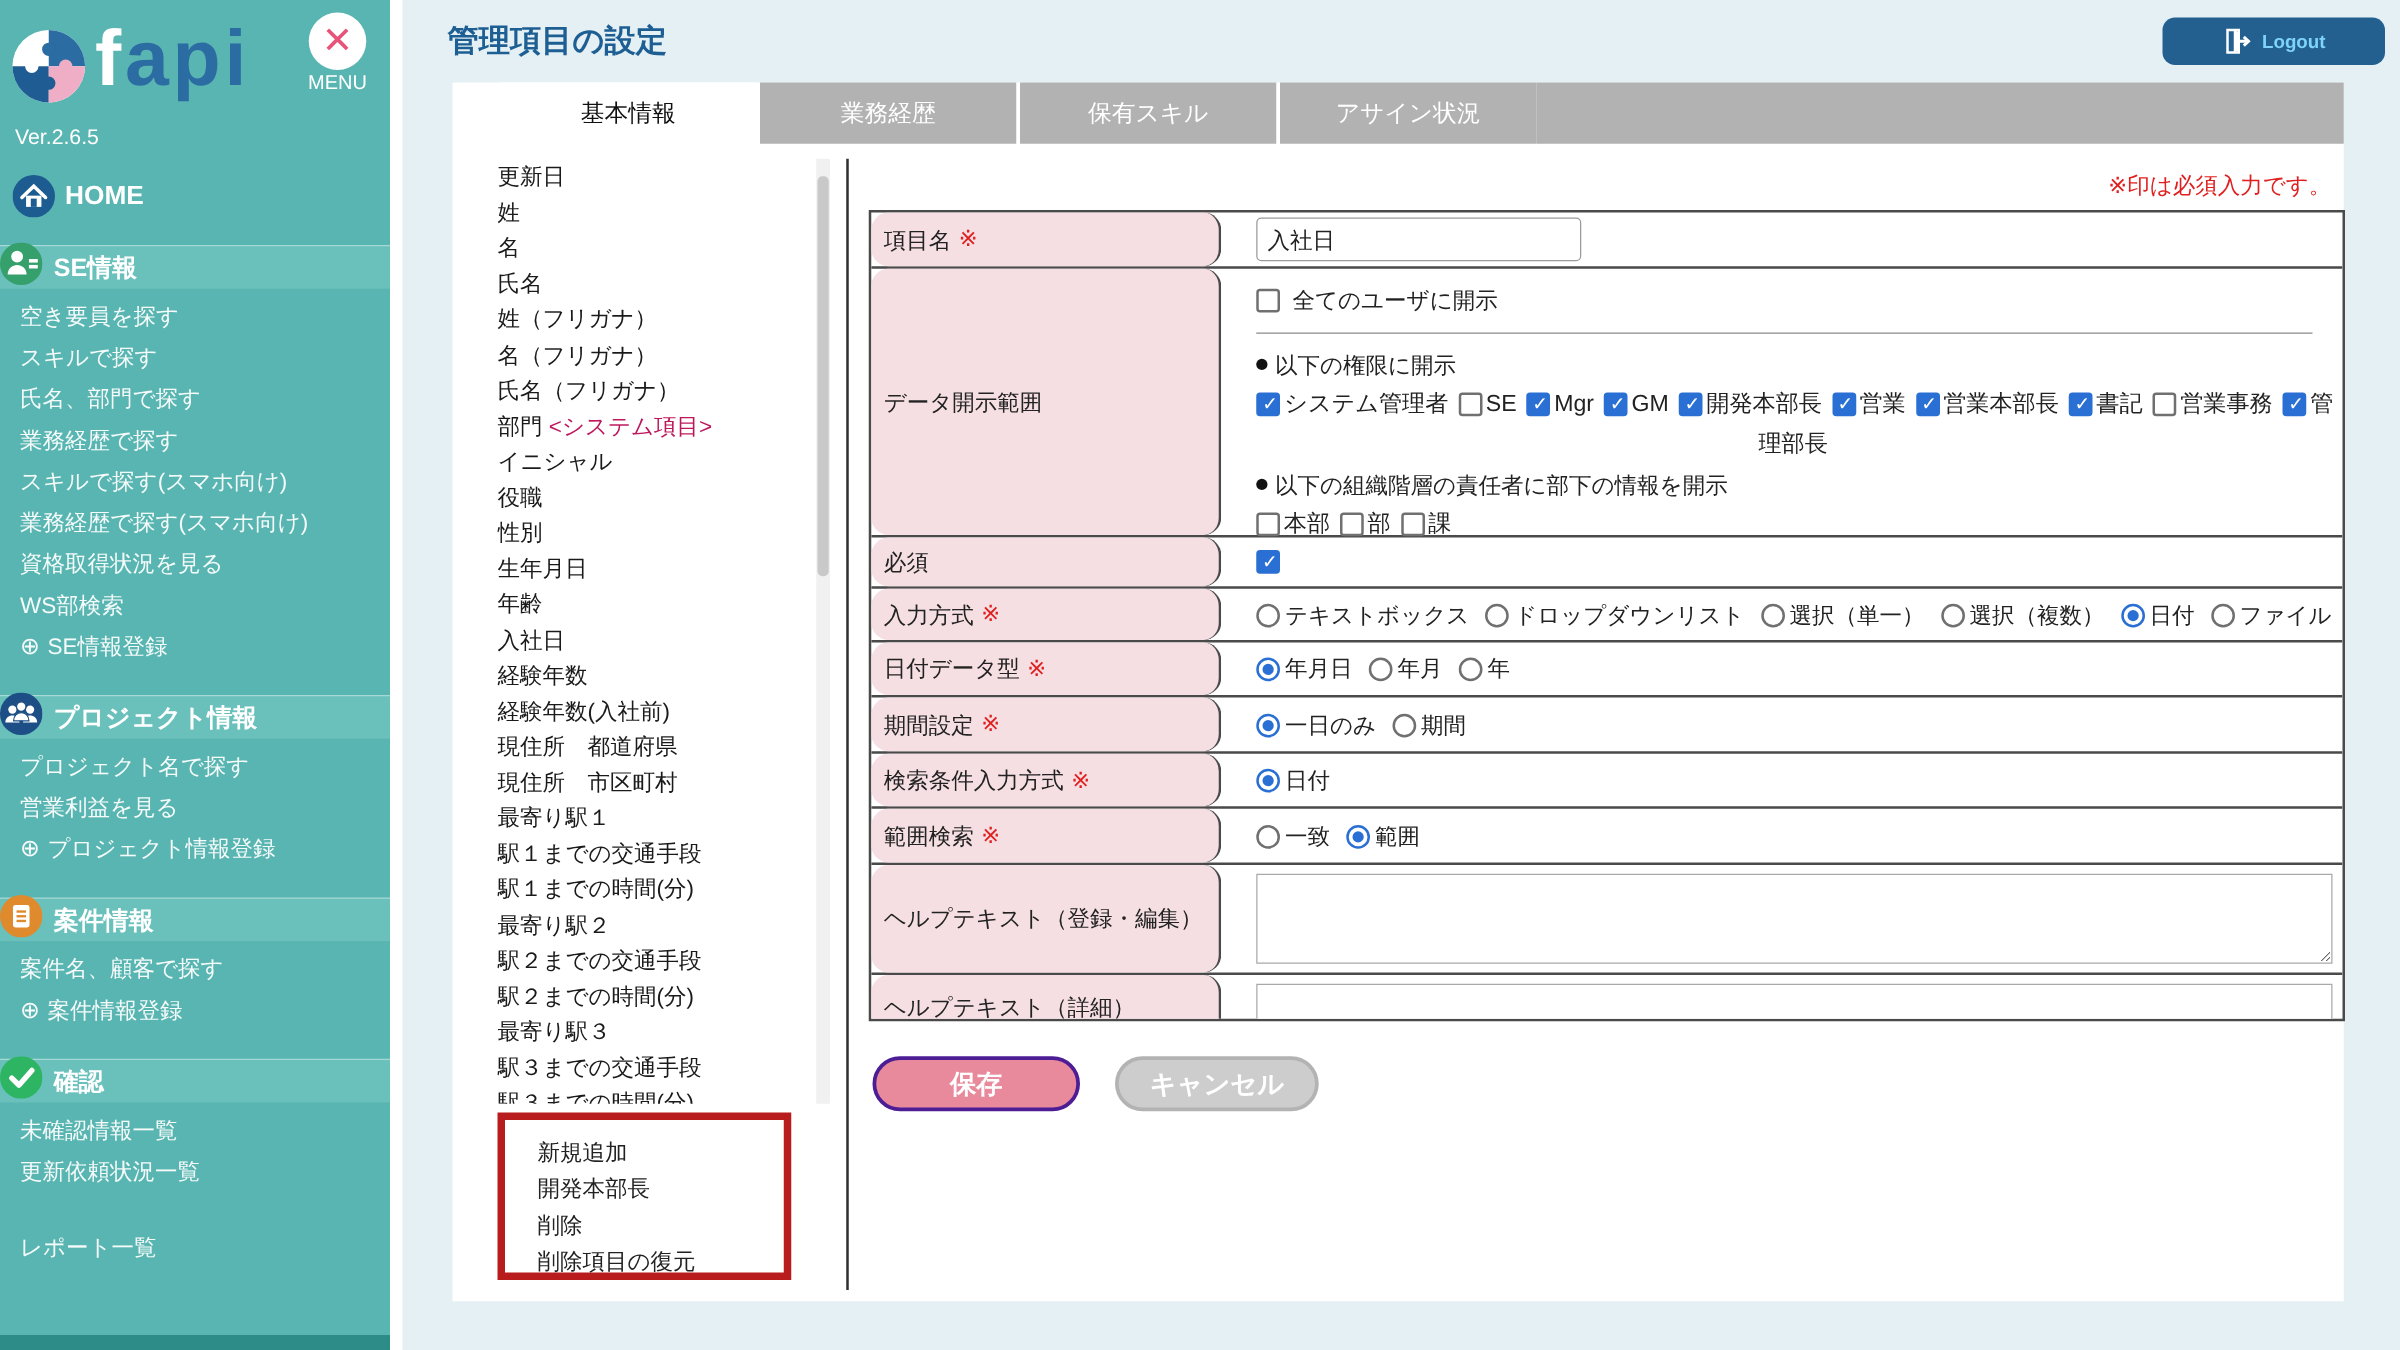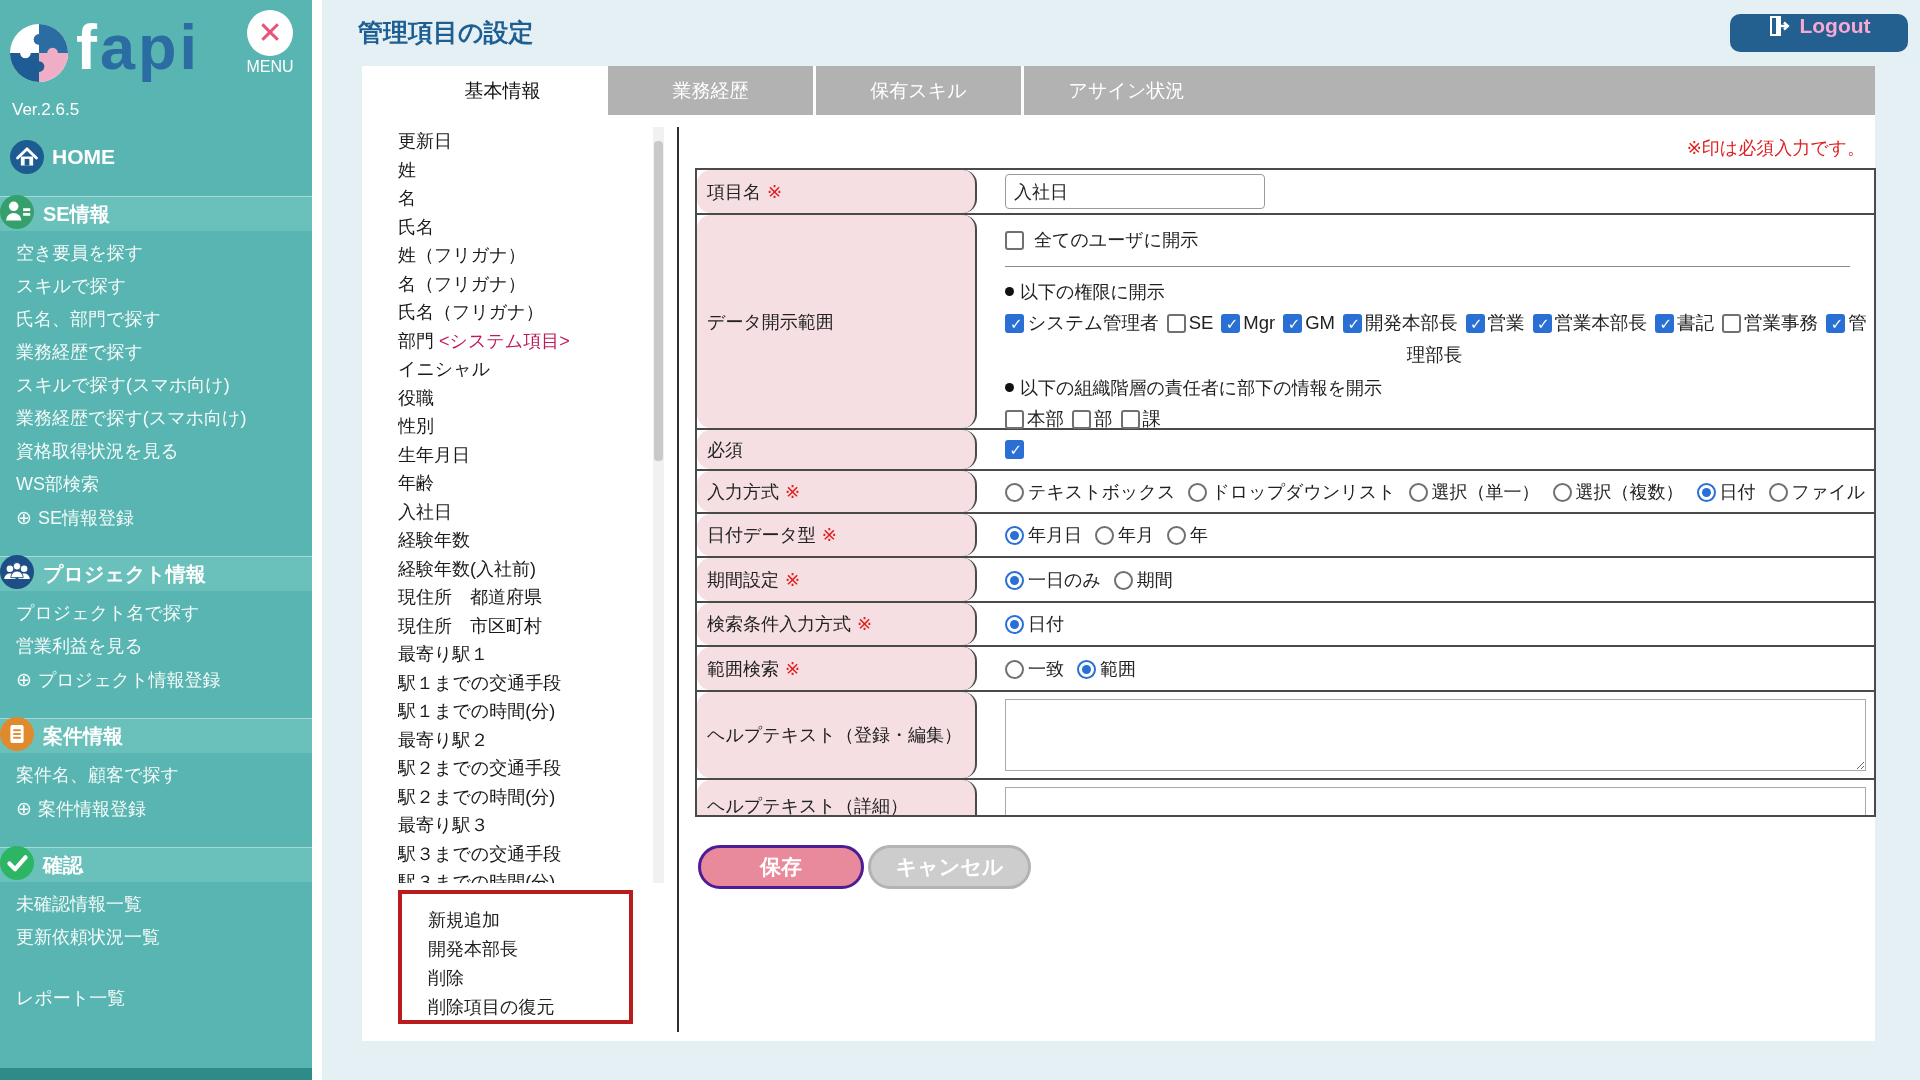--- a/index.html
+++ b/index.html
@@ -28,42 +28,42 @@
             display:flex;align-items:center;gap:9px;padding-left:0;
             font-size:20px;font-weight:bold;cursor:pointer;}
   .nav-band svg{width:34px;height:34px;flex:0 0 34px;}
   .nav-items{padding:6px 0 0 16px;margin-bottom:22px;}
   .nav-item{height:33px;line-height:33px;font-size:18px;color:#f4fbfa;cursor:pointer;white-space:nowrap;}
   .add-glyph{font-size:19px;margin-right:6px;}
 
   
   .page-title{position:absolute;left:358px;top:16px;font-size:25px;font-weight:bold;color:#1d5e93;}
   .logout-btn{position:absolute;top:14px;right:12px;width:178px;height:38px;background:#23608f;
-              border-radius:10px;display:flex;align-items:flex-start;justify-content:center;gap:8px;
-              color:#f9a8d4;font-size:21px;font-weight:bold;cursor:pointer;}
+              border-radius:10px;display:flex;align-items:center;justify-content:center;gap:8px;
+              color:#7dd3fc;font-size:15px;font-weight:bold;cursor:pointer;}
   .logout-btn svg{width:24px;height:24px;}
 
   
   .card{position:absolute;left:362px;top:66px;width:1513px;height:975px;background:#fff;}
   .tabs{position:absolute;left:38px;top:0;display:flex;gap:3px;}
   .tab{width:205px;height:49px;display:flex;align-items:center;justify-content:center;
        font-size:19px;background:#b2b2b2;color:#fff;cursor:pointer;}
   .tab.active{background:#fff;color:#111;}
   .tab-filler{position:absolute;left:867px;top:0;right:0;height:49px;background:#b2b2b2;}
 
   
   .field-list{position:absolute;left:36px;top:61px;width:252px;height:756px;overflow:hidden;}
   .fl-item{height:28.5px;line-height:28.5px;font-size:18px;color:#1a1a1a;cursor:pointer;white-space:nowrap;}
   .fl-suffix{color:#be185d;}
   .fl-scroll{position:absolute;left:291px;top:61px;width:11px;height:756px;background:#f1f1f1;}
   .fl-thumb{position:absolute;left:1px;top:14px;width:9px;height:320px;background:#c9c9c9;border-radius:4px;}
   .vdivider{position:absolute;left:315px;top:61px;width:2px;height:905px;background:#2f2f2f;}
 
   .action-box{position:absolute;left:36px;top:824px;width:235px;height:134px;
-              border:4px solid #b91c1c;box-sizing:border-box;padding:12px 0 0 26px;}
+              border:6px solid #b91c1c;box-sizing:border-box;padding:12px 0 0 26px;}
   .ab-item{height:29px;line-height:29px;font-size:18px;cursor:pointer;}
 
   
   .req-note{position:absolute;right:10px;top:70px;font-size:18px;color:#e02020;}
   .req{color:#e02020;margin-left:6px;}
   .ftable{position:absolute;left:333px;top:102px;width:1177px;height:645px;
           border:2px solid #4a4a4a;box-sizing:content-box;overflow:hidden;background:#fff;}
   .frow{display:flex;border-bottom:2px solid #4a4a4a;box-sizing:border-box;}
   .frow:last-child{border-bottom:none;}
   .flabel{flex:0 0 280px;width:280px;background:#f5dfe3;border-right:2px solid #4a4a4a;
@@ -102,21 +102,21 @@
   .disc-head{height:30px;line-height:30px;font-size:18px;}
   .bullet{display:inline-block;width:9px;height:9px;border-radius:50%;background:#111;
           margin-right:6px;vertical-align:2px;}
   .perm-list{width:862px;line-height:31px;margin-bottom:2px;text-align:center;}
   .org-list{line-height:31px;}
 
   .pill-btn{position:absolute;height:44px;border-radius:22px;display:flex;align-items:center;
             justify-content:center;color:#fff;font-size:21px;font-weight:bold;cursor:pointer;
             box-sizing:border-box;}
   .btn-save{left:336px;top:779px;width:166px;background:#e8899c;border:3px solid #4c1d95;}
-  .btn-cancel{left:506px;top:779px;width:163px;background:#cdcdcd;border:3px solid #b3b3b3;}
+  .btn-cancel{left:530px;top:779px;width:163px;background:#cdcdcd;border:3px solid #b3b3b3;}
 </style>
 </head>
 <body>
 
 <div class="screen">
 
   <div class="sidebar">
     <div class="brand">
       <svg viewBox="0 0 64 64">
         <circle cx="32" cy="32" r="30" fill="#ffffff"></circle>

